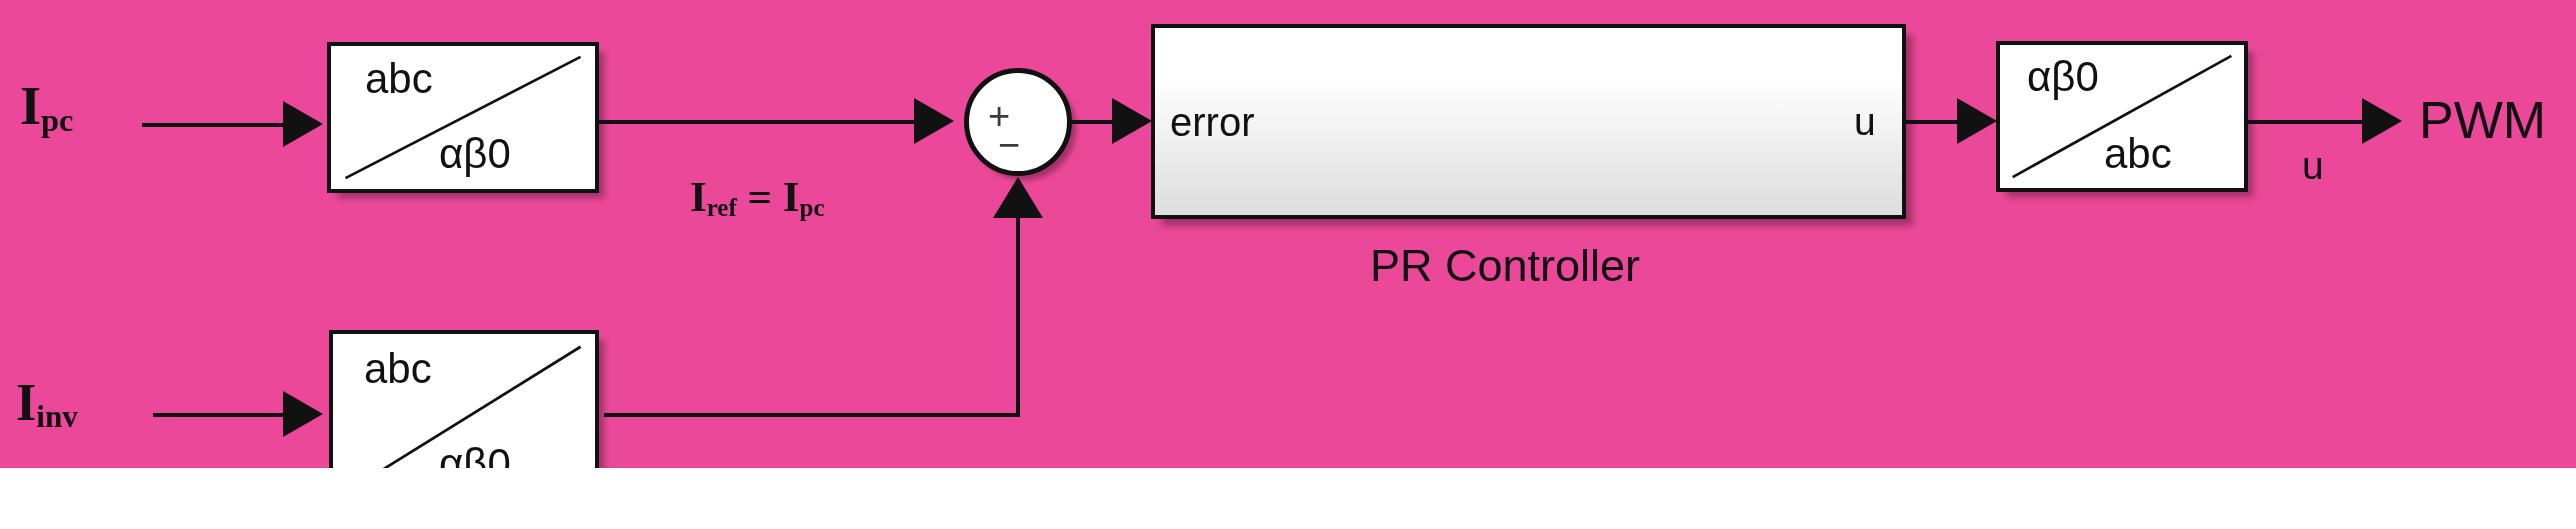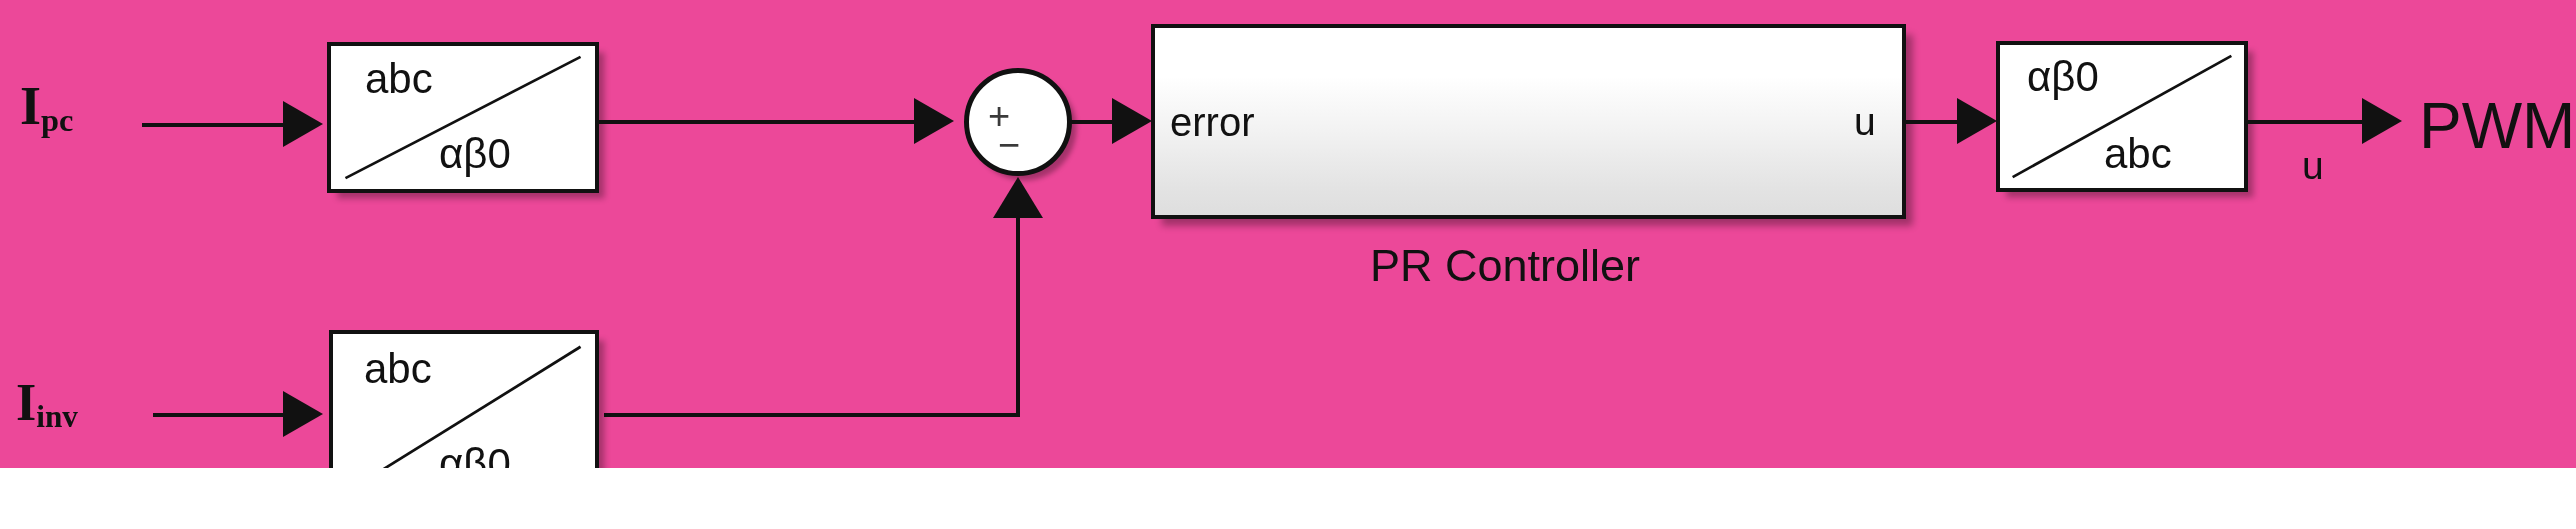--- a/index.html
+++ b/index.html
@@ -164,20 +164,23 @@
         <line x1="16" y1="146" x2="276" y2="12" stroke="#111111" stroke-width="3"></line>
       </svg>
     </div>
   </div>
   <div class="tf-top" style="left:365px; top:58px; font-size:42px;">abc</div>
   <div class="tf-bot" style="left:439px; top:133px; font-size:42px;">αβ0</div>
 
   <div class="wire-h" style="left:599px; top:120px; width:317px;"></div>
   <div class="arrow-r" style="left:914px; top:98px;"></div>
 
+  <div class="eqlbl" style="left:690px; top:175px; font-size:43px;">
+    <span>I</span><sub>ref</sub><span style="padding:0 10.8px;">=</span><span>I</span><sub>pc</sub>
+  </div>
 
   <div class="sumj" style="left:964px; top:68px; width:108px; height:108px;"></div>
   <div class="sign" style="left:988px; top:97px; font-size:38px;">+</div>
   <div class="sign" style="left:998px; top:126px; font-size:38px;">−</div>
 
   <div class="wire-h" style="left:1070px; top:120px; width:47px;"></div>
   <div class="arrow-r" style="left:1112px; top:98px;"></div>
 
   <div class="prblk" style="left:1151px; top:24px; width:755px; height:195px;"></div>
   <div class="pr-label-in" style="left:1170px; top:102px; font-size:40px;">error</div>
@@ -193,21 +196,21 @@
         <line x1="14" y1="146" x2="256" y2="12" stroke="#111111" stroke-width="3"></line>
       </svg>
     </div>
   </div>
   <div class="tf-top" style="left:2027px; top:56px; font-size:42px;">αβ0</div>
   <div class="tf-bot" style="left:2104px; top:133px; font-size:42px;">abc</div>
 
   <div class="wire-h" style="left:2248px; top:120px; width:117px;"></div>
   <div class="arrow-r" style="left:2362px; top:98px;"></div>
   <div class="sanslbl" style="left:2302px; top:146px; font-size:39px;">u</div>
-  <div class="sanslbl" style="left:2419px; top:94px; font-size:64px;">PWM</div>
+  <div class="sanslbl" style="left:2419px; top:94px; font-size:52px;">PWM</div>
 
   <div class="arrow-u" style="left:993px; top:177px;"></div>
   <div class="wire-v" style="left:1016px; top:214px; height:202px;"></div>
   <div class="wire-h" style="left:604px; top:413px; width:416px;"></div>
 
   <div class="mathlbl" style="left:16px; top:377px; font-size:52px;">
     <span>I</span><sub>inv</sub>
   </div>
 
   <div class="wire-h" style="left:153px; top:413px; width:133px;"></div>

